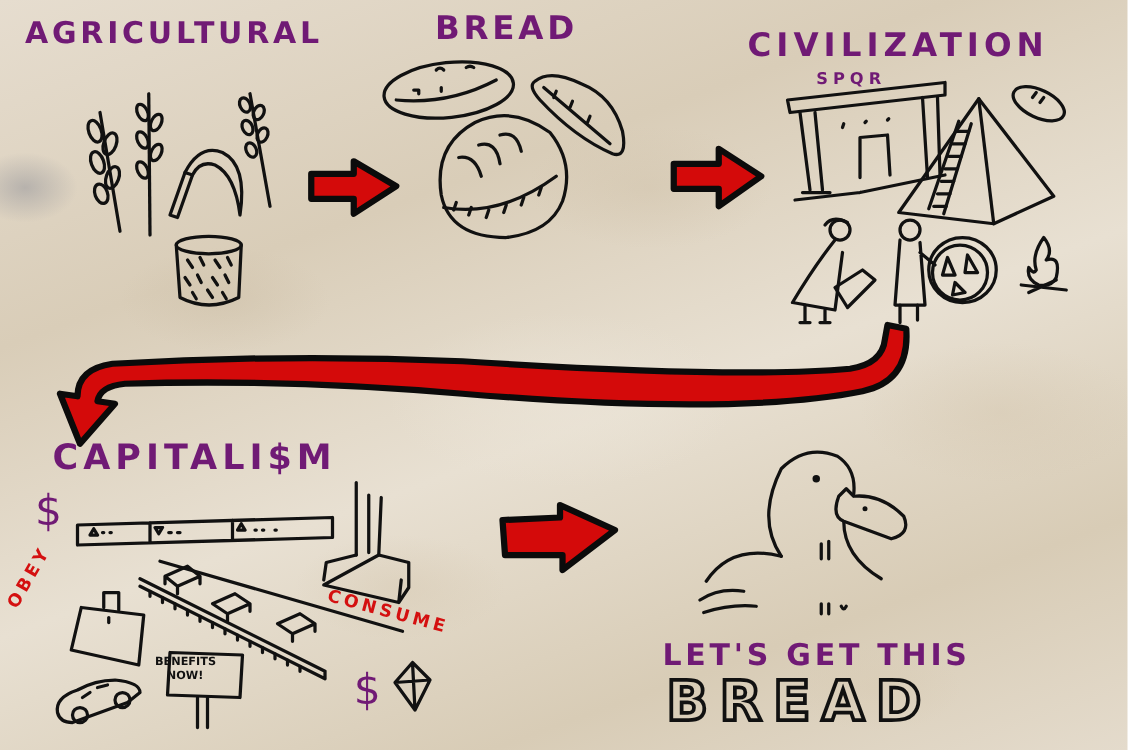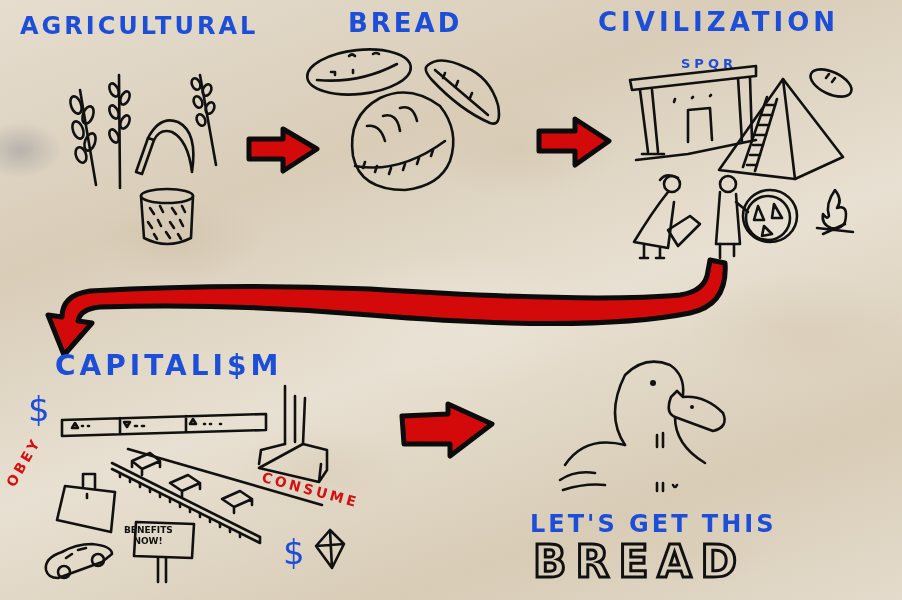--- a/index.html
+++ b/index.html
@@ -13,21 +13,21 @@
       radial-gradient(ellipse 120px 60px at 320px 470px, rgba(210,195,170,0.35), transparent 70%),
       radial-gradient(ellipse 100px 50px at 700px 550px, rgba(215,200,175,0.35), transparent 70%),
       radial-gradient(ellipse 200px 100px at 450px 320px, rgba(235,228,215,0.7), transparent 70%),
       linear-gradient(160deg, #e6ddcf 0%, #d9cdb8 30%, #e8e0d2 55%, #d8ccb6 80%, #e4dbcc 100%);
     font-family: "DejaVu Sans", sans-serif;
   }
   .abs { position:absolute; }
   .hand {
     font-family: "DejaVu Sans", sans-serif;
     font-weight: bold;
-    color:#1d4ed8;
+    color:#701a75;
     letter-spacing: 3px;
     text-transform: uppercase;
     line-height: 1;
   }
   .red-text { color:#d41010; }
   svg { position:absolute; overflow:visible; }
   .stroke { fill:none; stroke:#111; stroke-width:2.6; stroke-linecap:round; stroke-linejoin:round; }
   .arrow { fill:#d40a0a; stroke:#0b0b0b; stroke-width:5; stroke-linejoin:round; }
 </style>
 </head>
@@ -90,22 +90,22 @@
   <path class="stroke" d="M8 70 Q2 30 35 12 Q65 -2 95 20 Q115 45 105 75 Q95 100 60 104 Q15 104 8 70 Z"></path>
   <path class="stroke" d="M10 80 Q55 88 100 55"></path>
   <path class="stroke" stroke-width="2" d="M20 76 l-2 6 M32 80 l-2 6 M46 82 l-2 6 M60 78 l-2 6 M74 72 l-2 6 M88 64 l-2 6"></path>
   <path class="stroke" d="M22 40 Q35 38 40 55 M38 30 Q52 26 55 45 M55 22 Q68 18 72 35"></path>
 </svg>
 
 <svg style="left:535px;top:115px;" width="80" height="55" viewBox="0 0 80 55">
   <path class="arrow" d="M4 16 L40 16 L40 4 L74 26 L40 50 L40 36 L4 36 Z"></path>
 </svg>
 
-<div class="abs hand" style="left:598px;top:9px;font-size:26px;letter-spacing:4px;text-align:center;">Civilization</div>
-<div class="abs hand" style="left:681px;top:57px;font-size:13px;letter-spacing:4px;">SPQR</div>
+<div class="abs hand" style="left:598px;top:24px;font-size:26px;letter-spacing:4px;text-align:center;">Civilization</div>
+<div class="abs hand" style="left:653px;top:57px;font-size:13px;letter-spacing:4px;">SPQR</div>
 
 <svg style="left:628px;top:62px;" width="135" height="100" viewBox="0 0 135 100">
   <path class="stroke" d="M2 18 L128 4 L128 14 L4 28 Z"></path>
   <path class="stroke" d="M12 28 L20 90 M24 28 L30 90 M110 16 L114 80 M122 16 L124 78"></path>
   <path class="stroke" d="M14 92 L36 92 M8 98 L60 92 M60 92 L128 78"></path>
   <path class="stroke" d="M60 80 L60 48 L82 46 L84 78"></path>
   <path class="stroke" d="M46 40 l1 -3 M64 36 l1 -1 M82 34 l1 -1"></path>
 </svg>
 <svg style="left:715px;top:75px;" width="135" height="110" viewBox="0 0 135 110">
   <path class="stroke" d="M4 95 L68 4 L128 82 L80 104 Z"></path>
@@ -136,21 +136,21 @@
 </svg>
 <svg style="left:815px;top:186px;" width="40" height="50" viewBox="0 0 40 50">
   <path class="stroke" d="M20 4 Q28 14 22 22 Q34 18 30 36 Q26 44 16 42 Q6 38 8 28 Q12 34 14 30 Q10 18 20 4 Z"></path>
   <path class="stroke" d="M2 42 L38 46 M8 48 L30 38"></path>
 </svg>
 
 <svg style="left:30px;top:255px;" width="700" height="100" viewBox="0 0 700 100">
   <path class="arrow" d="M680 5 L695 8 Q698 50 660 58 Q560 78 340 60 Q200 48 70 52 Q50 54 48 66 L62 68 L34 100 L18 60 L32 62 Q32 40 60 36 Q200 28 340 34 Q560 48 650 40 Q676 36 678 16 Z"></path>
 </svg>
 
-<div class="abs hand" style="left:42px;top:352px;font-size:28px;letter-spacing:4px;margin-left:13px;">Capitali$m</div>
+<div class="abs hand" style="left:42px;top:352px;font-size:28px;letter-spacing:4px;">Capitali$m</div>
 
 <div class="abs hand" style="left:28px;top:392px;font-size:34px;font-weight:normal;">$</div>
 <svg style="left:60px;top:408px;" width="210" height="34" viewBox="0 0 210 34">
   <path class="stroke" d="M2 12 L206 6 L206 22 L2 28 Z M60 10 L60 26 M126 8 L126 24"></path>
   <path class="stroke" stroke-width="2" d="M12 20 l3 -5 l3 5 Z M22 18 h1 M28 18 h1 M64 14 l3 5 l3 -5 Z M75 18 h2 M82 18 h2 M130 16 l3 -5 l3 5 Z M144 16 h1 M150 16 h1 M160 16 h1"></path>
 </svg>
 <svg style="left:255px;top:382px;" width="75" height="120" viewBox="0 0 75 120">
   <path class="stroke" d="M30 4 L30 62 M40 14 L40 60 M50 16 L48 62"></path>
   <path class="stroke" d="M4 82 L6 68 L30 62 M48 62 L72 68 L72 88 L64 100 L4 86 Z M64 100 L66 82"></path>
 </svg>

